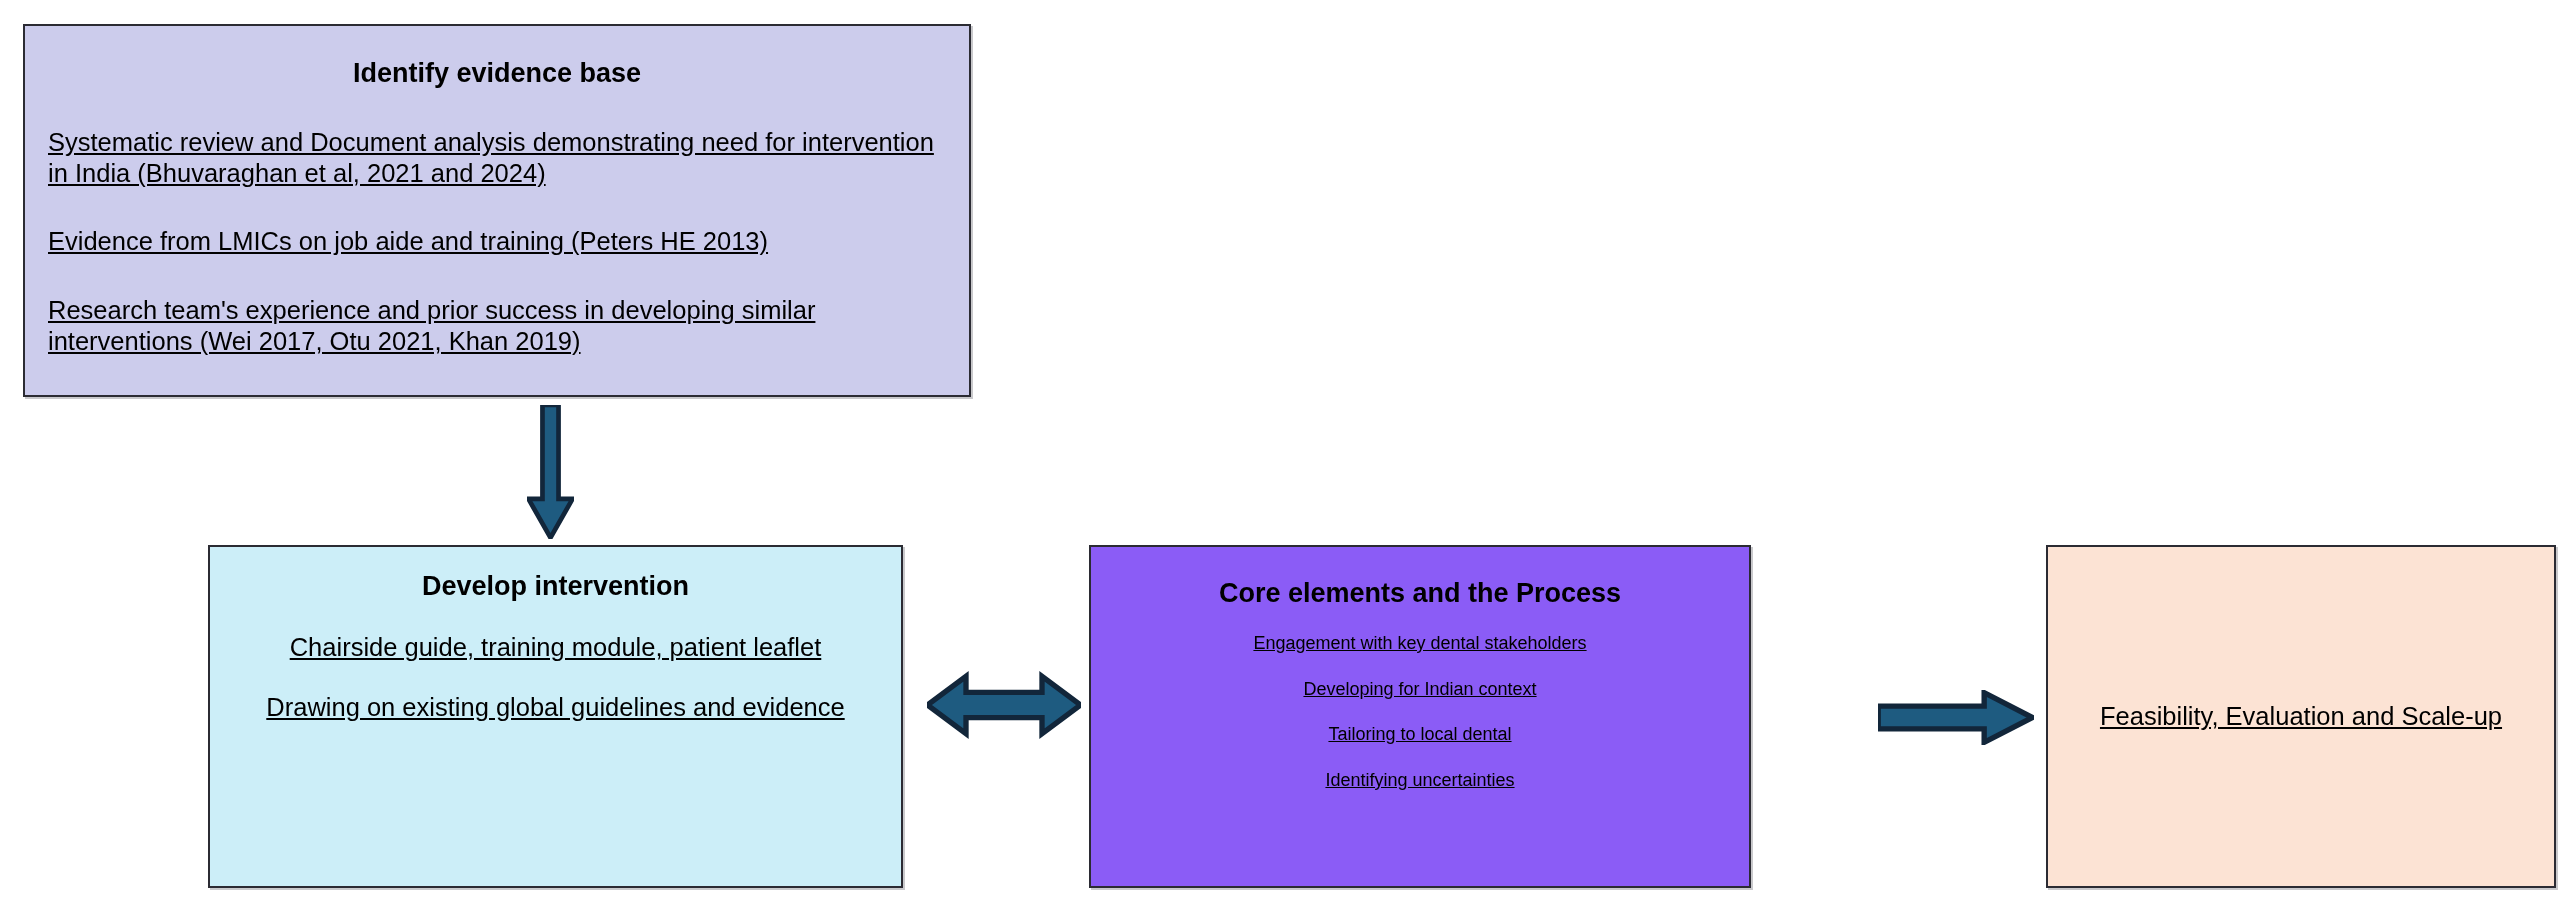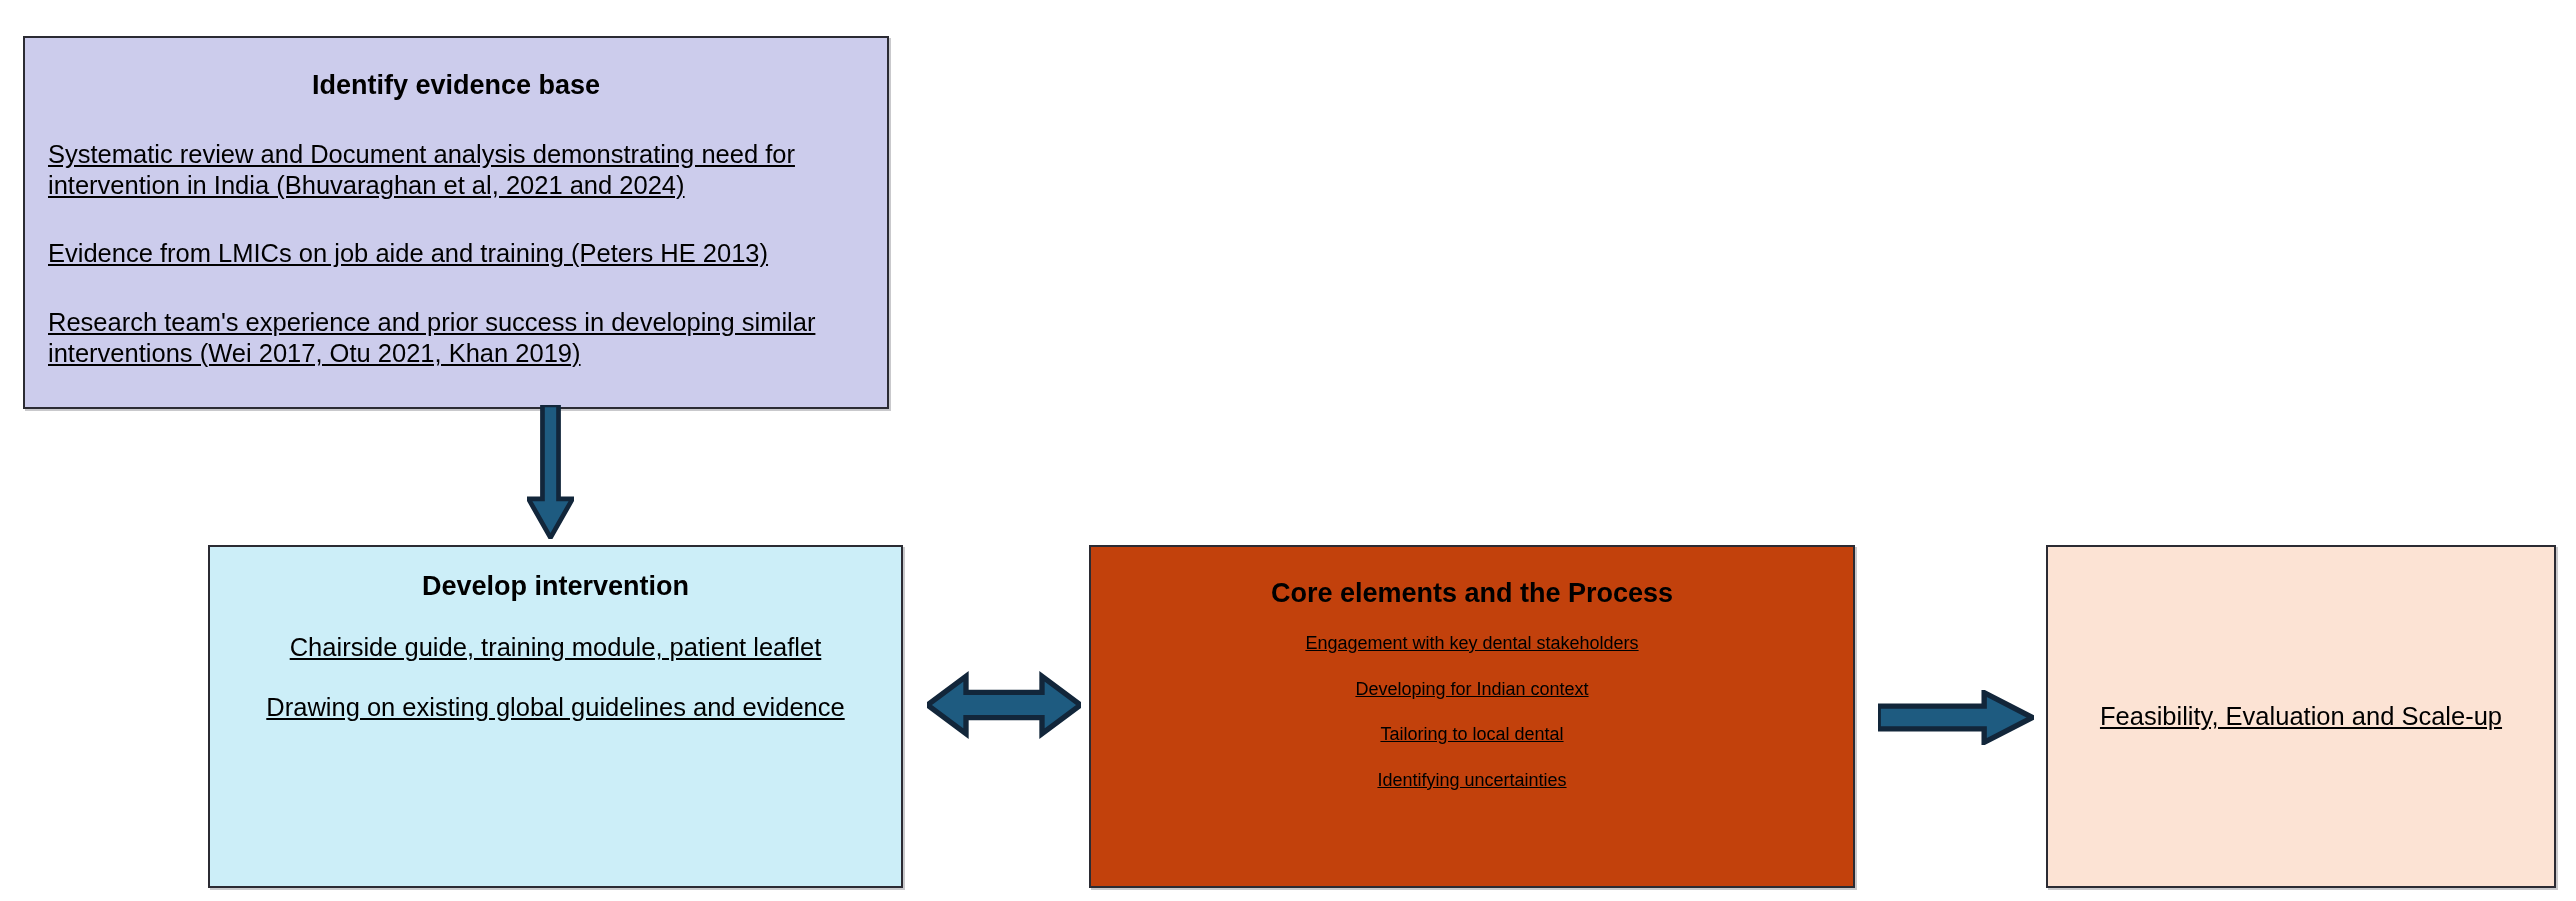--- a/index.html
+++ b/index.html
@@ -39,22 +39,22 @@
   }
   .box .line {
     text-align: center;
     line-height: 1.2;
     text-decoration: underline;
   }
 
   
   #box-evidence {
     left: 23px;
-    top: 36px;
-    width: 866px;
+    top: 24px;
+    width: 948px;
     height: 373px;
     background: #ccccec;
     padding: 17.4px 23px 0 23px;
   }
   #box-evidence .title {
     font-size: 27px;
     margin: 14.8px 0 0 0;
   }
   #box-evidence .line {
     font-size: 25.5px;
@@ -79,23 +79,23 @@
   #box-develop .line {
     font-size: 25.5px;
     margin-top: 29.5px;
     align-self: stretch;
   }
 
   
   #box-core {
     left: 1089px;
     top: 545px;
-    width: 766px;
+    width: 662px;
     height: 343px;
-    background: #c2410c;
+    background: #8b5cf6;
     padding: 12px 16px 0 16px;
   }
   #box-core .title {
     font-size: 27px;
     margin: 19px 0 0 0;
   }
   #box-core .line {
     font-size: 18px;
     margin-top: 24px;
     align-self: stretch;

